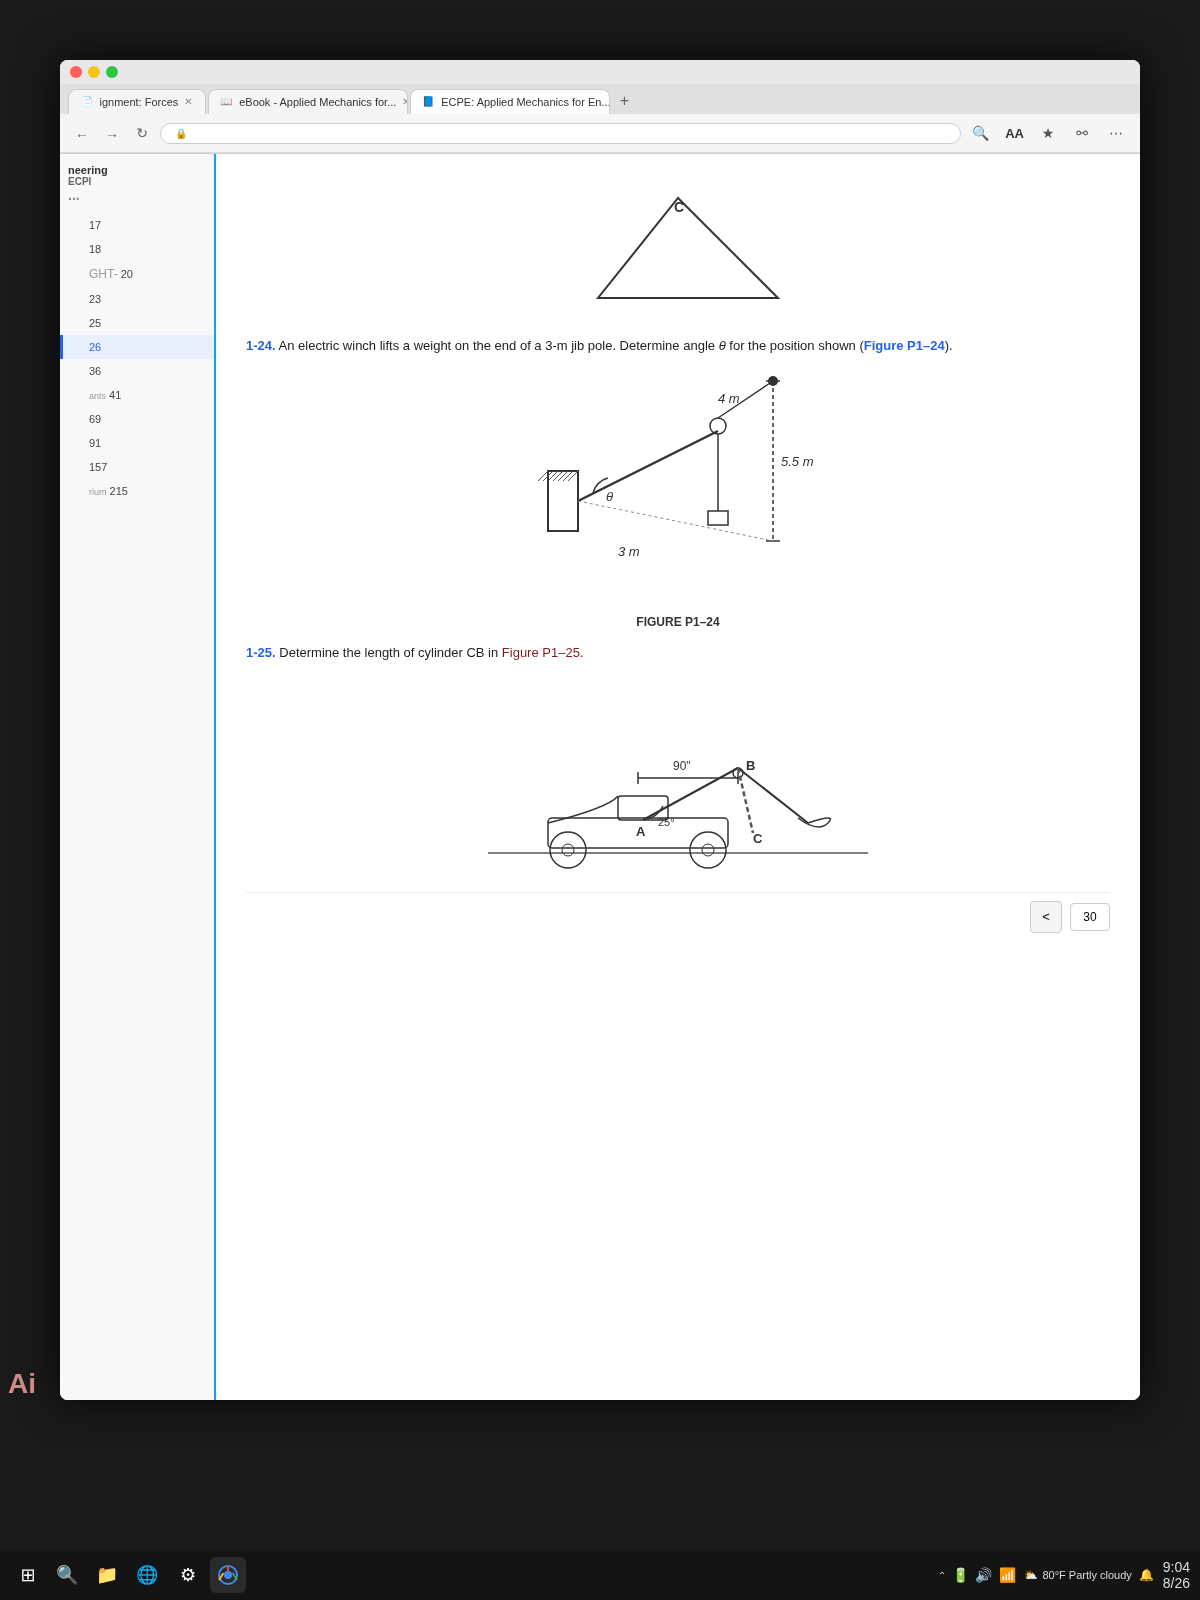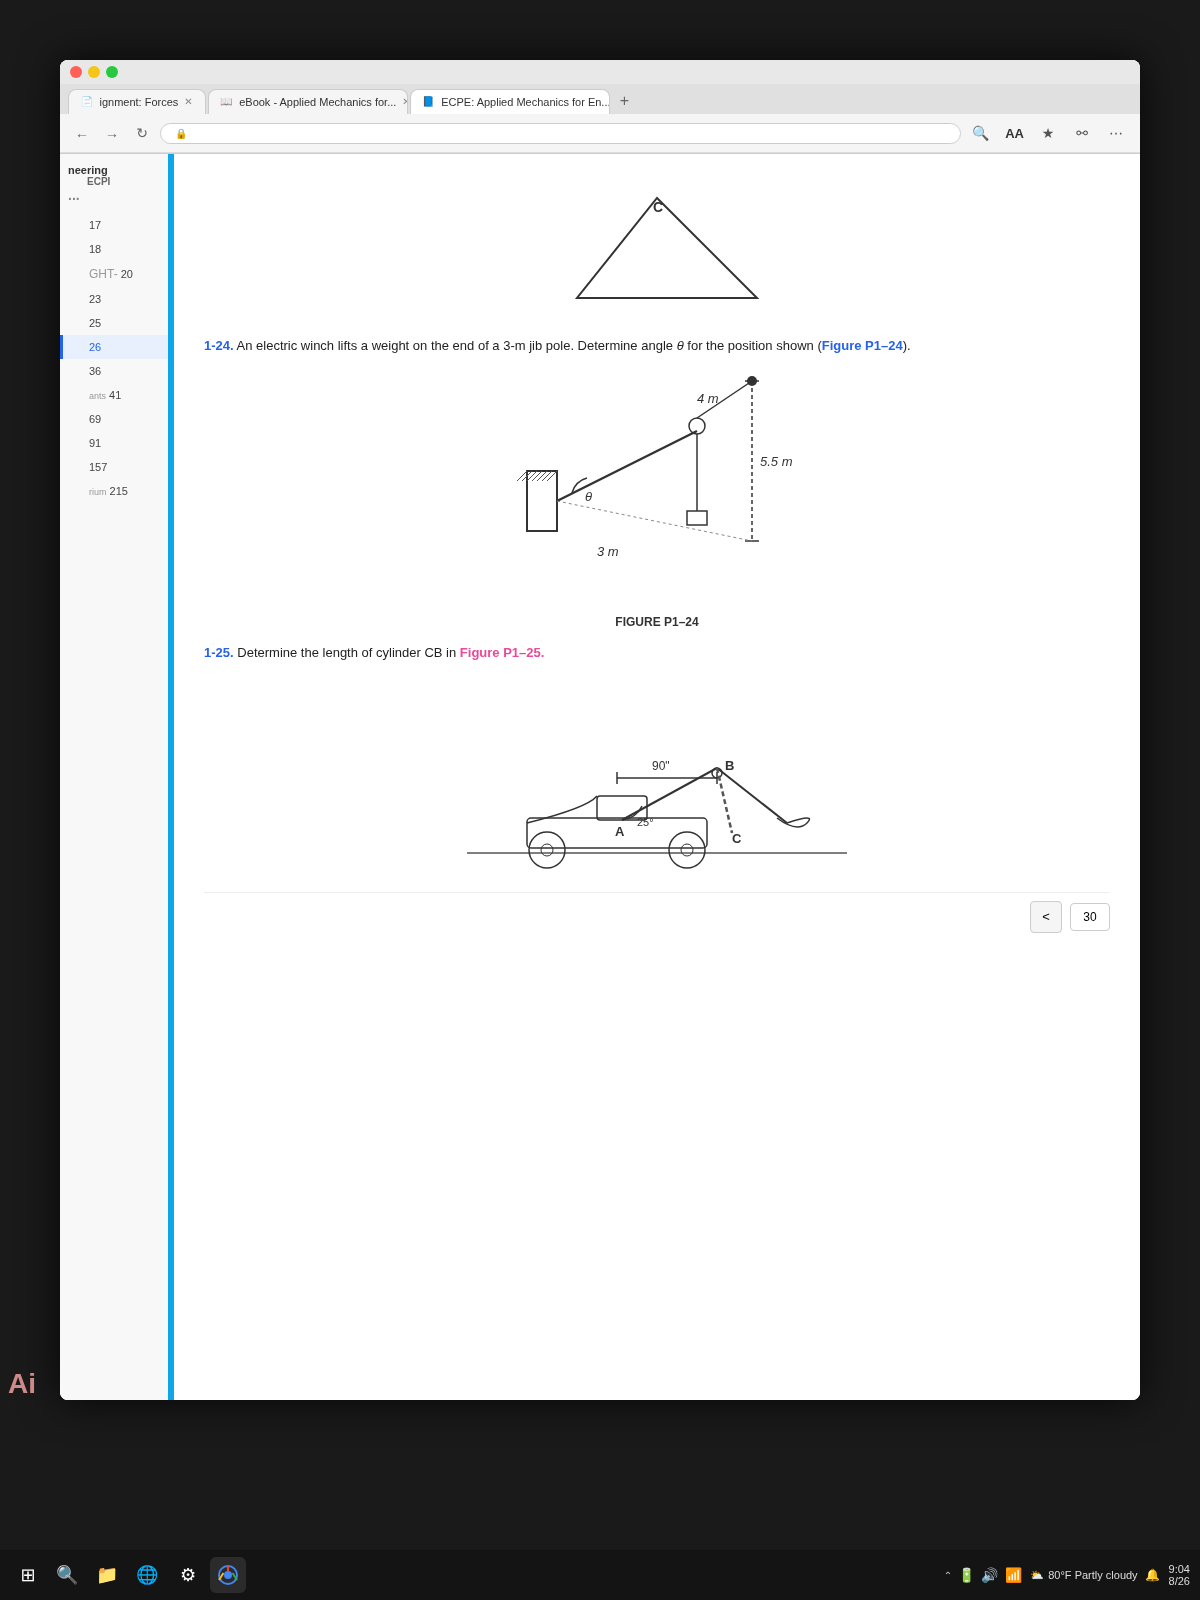--- a/index.html
+++ b/index.html
@@ -183,38 +183,37 @@
 
     
     .content-area {
       display: flex;
       height: calc(100% - 88px);
       background: #fff;
     }
 
     
     .sidebar {
-      width: 114px;
+      width: 156px;
       background: #f8f8f8;
-      border-right: 6px solid #0ea5e9;
+      border-right: 2px solid #0ea5e9;
       overflow-y: auto;
       flex-shrink: 0;
     }
 
     .sidebar-header {
       padding: 10px 8px;
       font-size: 11px;
       font-weight: 600;
       color: #333;
     }
 
     .sidebar-header-sub {
       font-size: 10px;
       color: #666;
-      margin-left: 19px;
     }
 
     .sidebar-nav-items {
       list-style: none;
     }
 
     .sidebar-nav-item {
       padding: 6px 26px;
       font-size: 11px;
       color: #444;
@@ -336,21 +335,21 @@
     }
 
     .system-icons {
       display: flex;
       align-items: center;
       gap: 6px;
     }
 
     .time-date {
       text-align: center;
-      font-size: 11px;
+      font-size: 14px;
       color: #ddd;
     }
 
     
     .ai-label {
       position: absolute;
       bottom: 200px;
       left: 8px;
       font-size: 28px;
       font-weight: bold;
@@ -498,21 +497,21 @@
           <line x1="200" y1="63" x2="200" y2="140" stroke="#333" stroke-width="1.5"></line>
           <rect x="190" y="140" width="20" height="14" fill="none" stroke="#333" stroke-width="1.5"></rect>
 
           <line x1="60" y1="130" x2="255" y2="170" stroke="#888" stroke-width="1" stroke-dasharray="3,3"></line>
         </svg>
       </div>
       <div class="figure-label">FIGURE P1–24</div>
 
       <div class="problem-text">
         <span class="problem-number">1-25.</span>
-        <span> Determine the length of cylinder CB in <span style="color:#ec4899; font-weight:700;">Figure P1–25.</span></span>
+        <span> Determine the length of cylinder CB in <span style="color:#7f1d1d; font-weight:400;">Figure P1–25.</span></span>
       </div>
 
       <div class="figure-container">
         <svg width="380" height="200" viewBox="0 0 380 200">
 
           <line x1="0" y1="175" x2="380" y2="175" stroke="#555" stroke-width="1.5"></line>
 
           <rect x="60" y="140" width="180" height="30" rx="4" fill="none" stroke="#333" stroke-width="1.5"></rect>
 
           <circle cx="80" cy="172" r="18" fill="none" stroke="#333" stroke-width="1.5"></circle>

